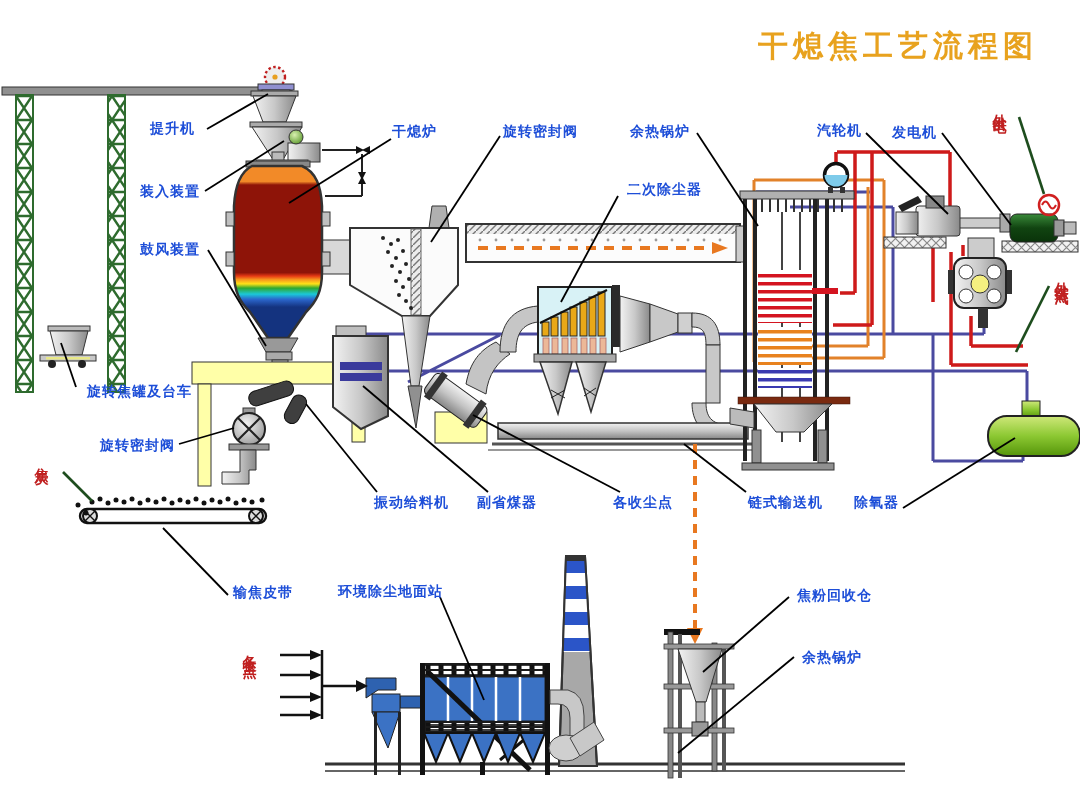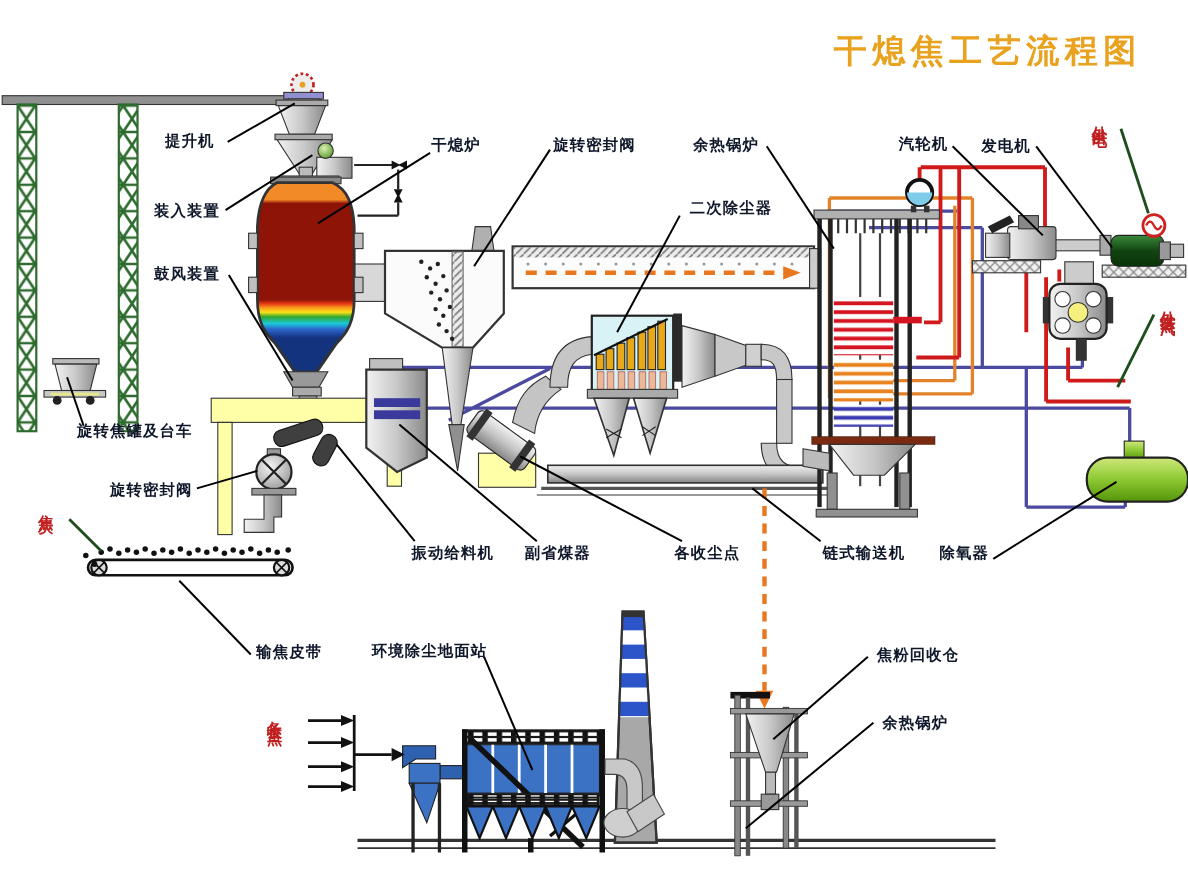--- a/index.html
+++ b/index.html
@@ -1,19 +1,19 @@
 <!DOCTYPE html>
 <html><head>
 <meta charset="utf-8">
 <style>
   html,body{margin:0;padding:0;background:#fff;}
   #canvas{position:relative;width:1080px;height:810px;background:#fff;overflow:hidden;
           font-family:"Liberation Sans","DejaVu Sans",sans-serif;}
   #gfx{position:absolute;left:0;top:0;z-index:1;}
-  .lbl{position:absolute;font-weight:bold;font-size:14px;line-height:1.15;color:#0f172a;
+  .lbl{position:absolute;font-weight:bold;font-size:14px;line-height:1.15;color:#1d4ed8;
        white-space:nowrap;z-index:10;letter-spacing:1px;}
   .lbl.red{color:#C02020;}
   .vert{writing-mode:vertical-rl;text-orientation:upright;letter-spacing:3px;white-space:normal;}
   .title{position:absolute;left:742px;top:26px;z-index:10;
          font-family:"Liberation Serif","DejaVu Serif",serif;
          font-weight:bold;font-size:30px;color:#E8A21E;letter-spacing:5px;margin-left:16px;}
 </style>
 </head>
 <body>
 
@@ -497,21 +497,21 @@
 <div class="lbl" style="left:140px;top:183px">装入装置</div>
 <div class="lbl" style="left:140px;top:241px">鼓风装置</div>
 <div class="lbl" style="left:392px;top:123px">干熄炉</div>
 <div class="lbl" style="left:503px;top:123px">旋转密封阀</div>
 <div class="lbl" style="left:630px;top:123px">余热锅炉</div>
 <div class="lbl" style="left:627px;top:181px">二次除尘器</div>
 <div class="lbl" style="left:817px;top:122px">汽轮机</div>
 <div class="lbl" style="left:892px;top:124px">发电机</div>
 <div class="lbl red vert" style="left:992px;top:103px">外供电</div>
 <div class="lbl red vert" style="left:1054px;top:271px">外供蒸汽</div>
-<div class="lbl" style="left:70px;top:383px">旋转焦罐及台车</div>
+<div class="lbl" style="left:87px;top:383px">旋转焦罐及台车</div>
 <div class="lbl" style="left:100px;top:437px">旋转密封阀</div>
 <div class="lbl red vert" style="left:34px;top:457px">焦炭</div>
 <div class="lbl" style="left:374px;top:494px">振动给料机</div>
 <div class="lbl" style="left:477px;top:494px">副省煤器</div>
 <div class="lbl" style="left:613px;top:494px">各收尘点</div>
 <div class="lbl" style="left:748px;top:494px">链式输送机</div>
 <div class="lbl" style="left:854px;top:494px">除氧器</div>
 <div class="lbl" style="left:233px;top:584px">输焦皮带</div>
 <div class="lbl" style="left:338px;top:583px">环境除尘地面站</div>
 <div class="lbl red vert" style="left:242px;top:644px">各收尘点</div>

